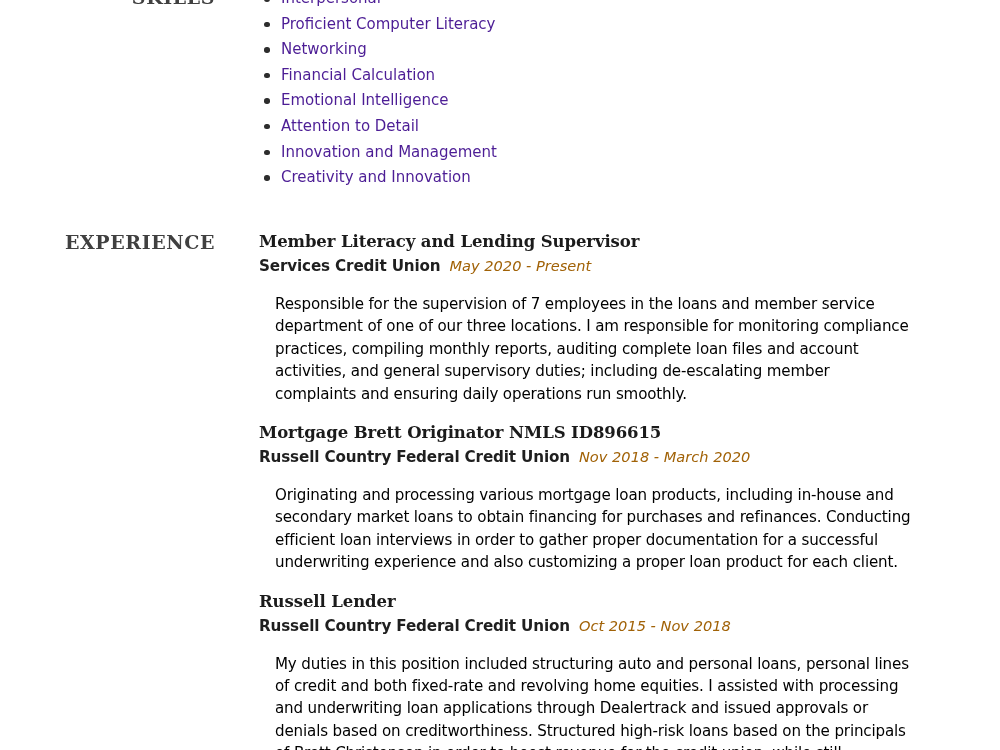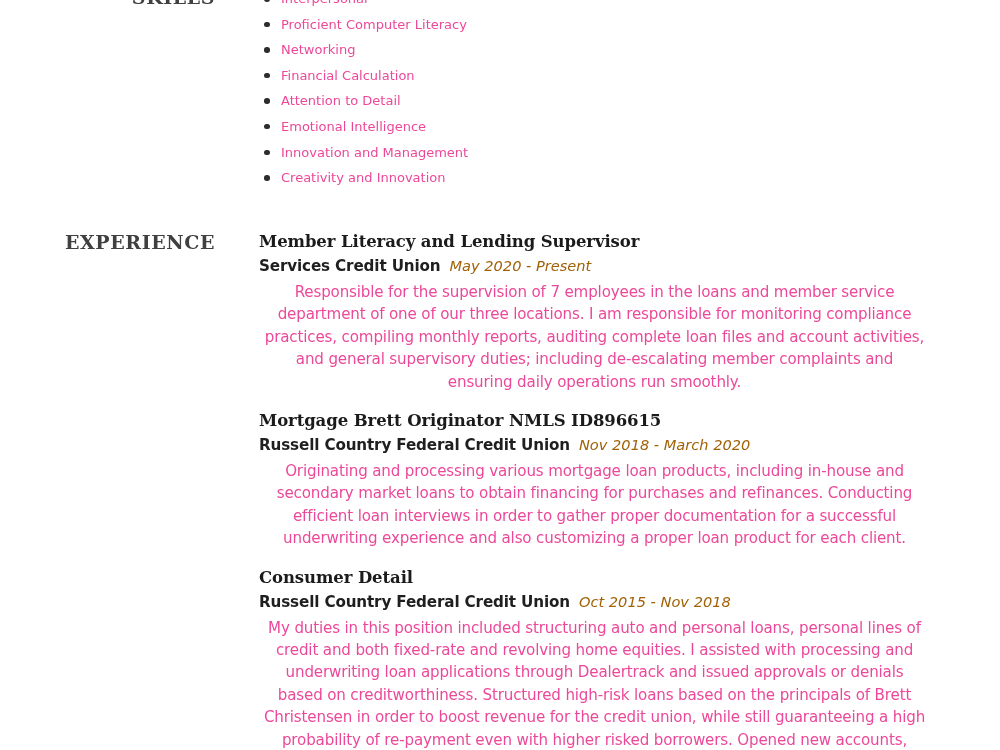--- a/index.html
+++ b/index.html
@@ -59,23 +59,23 @@
     top: -14px;
   }
   ul.skills {
     list-style: none;
     margin: 0;
     padding: 0;
   }
   ul.skills li {
     position: relative;
     padding-left: 22px;
-    font-size: 13px;
+    font-size: 15px;
     line-height: 25.6px;
-    color: #ec4899;
+    color: #4c1d95;
     white-space: nowrap;
   }
   ul.skills li::before {
     content: "";
     position: absolute;
     left: 5px;
     top: 10px;
     width: 5.5px;
     height: 5.5px;
     border-radius: 50%;
@@ -114,25 +114,25 @@
     letter-spacing: -0.15px;
   }
   .job-dates {
     font-family: "DejaVu Sans", sans-serif;
     font-style: italic;
     font-size: 14.6px;
     color: #a16207;
     margin-left: 9px;
   }
   .job-desc {
-    margin: 4px;
+    margin: 16px;
     font-size: 15.1px;
     line-height: 22.4px;
-    color: #ec4899;
-    text-align: center;
+    color: #000000;
+    text-align: left;
     letter-spacing: -0.15px;
   }
 </style>
 </head>
 <body>
 
 <div class="page">
 
   <div class="section skills-section">
     <div class="rail">
@@ -146,24 +146,24 @@
         <li>
           <span>Proficient Computer Literacy</span>
         </li>
         <li>
           <span>Networking</span>
         </li>
         <li>
           <span>Financial Calculation</span>
         </li>
         <li>
+          <span>Emotional Intelligence</span>
+        </li>
+        <li>
           <span>Attention to Detail</span>
-        </li>
-        <li>
-          <span>Emotional Intelligence</span>
         </li>
         <li>
           <span>Innovation and Management</span>
         </li>
         <li>
           <span>Creativity and Innovation</span>
         </li>
       </ul>
     </div>
   </div>
@@ -184,21 +184,21 @@
 
       <div class="job">
         <div class="job-title">Mortgage Brett Originator NMLS ID896615</div>
         <div class="job-meta">
           <span class="job-company">Russell Country Federal Credit Union</span><span class="job-dates">Nov 2018 - March 2020</span>
         </div>
         <p class="job-desc">Originating and processing various mortgage loan products, including in-house and secondary market loans to obtain financing for purchases and refinances.  Conducting efficient loan interviews in order to gather proper documentation for a successful underwriting experience and also customizing a proper loan product for each client.</p>
       </div>
 
       <div class="job">
-        <div class="job-title">Consumer Detail</div>
+        <div class="job-title">Russell Lender</div>
         <div class="job-meta">
           <span class="job-company">Russell Country Federal Credit Union</span><span class="job-dates">Oct 2015 - Nov 2018</span>
         </div>
         <p class="job-desc">My duties in this position included structuring auto and personal loans, personal lines of credit and both fixed-rate and revolving home equities.  I assisted with processing and underwriting loan applications through Dealertrack and issued approvals or denials based on creditworthiness.  Structured high-risk loans based on the principals of Brett Christensen in order to boost revenue for the credit union, while still guaranteeing a high probability of re-payment even with higher risked borrowers.  Opened new accounts, serviced IRA's and performed general account maintenance.  Backed up the VP of lending during...</p>
       </div>
 
     </div>
   </div>
 
 </div>

